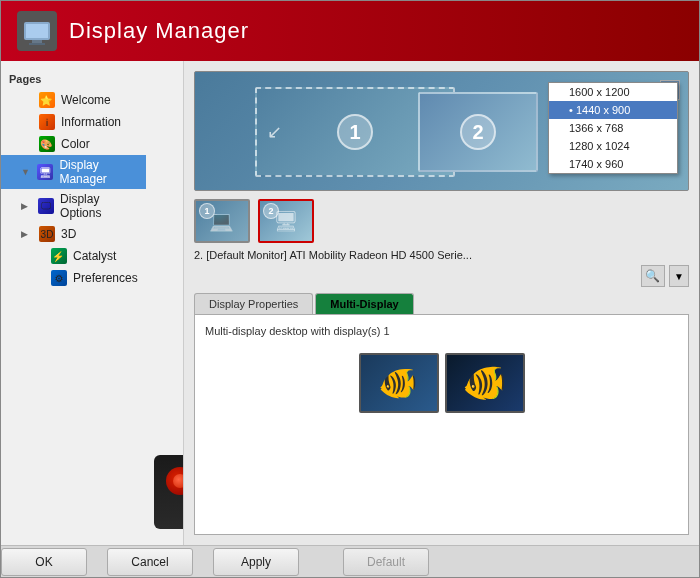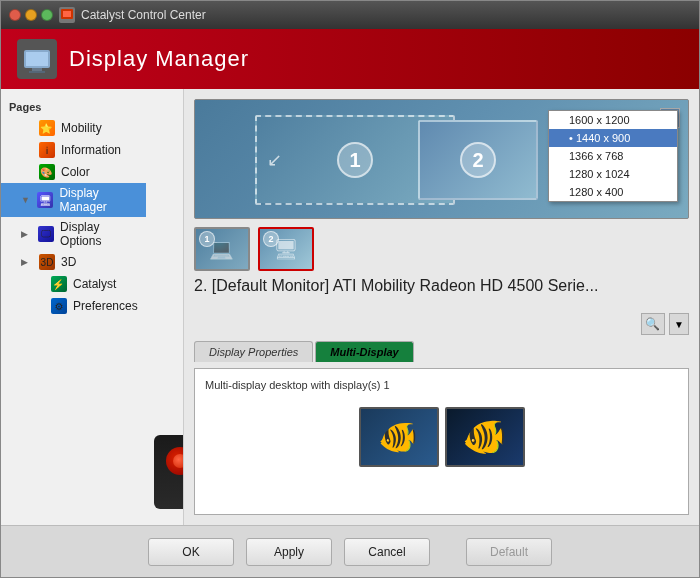--- a/index.html
+++ b/index.html
@@ -279,34 +279,32 @@
       font-size: 9px;
       font-weight: bold;
     }
     .monitor-thumb-icon {
       font-size: 20px;
       color: rgba(255,255,255,0.6);
     }
 
     
     .monitor-desc {
-      font-size: 16px;
+      font-size: 11px;
       color: #222;
-      margin-bottom: 18px;
+      margin-bottom: 4px;
       white-space: nowrap;
       overflow: hidden;
       text-overflow: ellipsis;
     }
 
     
     .tabs {
       display: flex;
       gap: 2px;
-      margin-bottom: 6px;
-      font-style: italic;
     }
     .tab {
       padding: 4px 14px;
       background: #d8d8d8;
       border: 1px solid #aaa;
       border-bottom: none;
       cursor: pointer;
       font-size: 11px;
       color: #333;
       border-radius: 3px 3px 0 0;
@@ -346,27 +344,26 @@
       width: 20px; height: 22px;
       background: #d8d8d8;
       border: 1px solid #aaa;
       display: flex; align-items: center; justify-content: center;
       cursor: pointer;
       font-size: 10px;
     }
 
     
     .bottom-bar {
-      height: 52px;
+      height: 32px;
       background: #d8d8d8;
       border-top: 1px solid #bbb;
       display: flex;
       align-items: center;
-      justify-content: center;
-      gap: 12px;
+      gap: 20px;
     }
     .bottom-btn {
       width: 86px;
       height: 28px;
       background: linear-gradient(to bottom, #f5f5f5, #ddd);
       border: 1px solid #aaa;
       border-radius: 3px;
       cursor: pointer;
       font-size: 12px;
       color: #222;
@@ -386,34 +383,20 @@
       font-size: 9px;
       color: #666;
       width: 12px;
     }
   </style>
 </head>
 <body>
 
 <div class="window">
 
-  <div class="titlebar">
-    <div class="titlebar-buttons">
-      <div class="titlebar-btn btn-close"></div>
-      <div class="titlebar-btn btn-min"></div>
-      <div class="titlebar-btn btn-max"></div>
-    </div>
-    <div class="titlebar-icon">
-      <svg viewBox="0 0 16 16" fill="none">
-          <rect x="2" y="2" width="12" height="10" rx="1" fill="#cc3300"></rect>
-          <rect x="4" y="4" width="8" height="6" fill="#ff6644"></rect>
-        </svg>
-    </div>
-    <span class="titlebar-title">Catalyst Control Center</span>
-  </div>
 
   <div class="header">
     <div class="header-icon">
       <svg viewBox="0 0 30 30" fill="none">
         <rect x="2" y="6" width="26" height="18" rx="2" fill="#88aacc"></rect>
         <rect x="4" y="8" width="22" height="14" fill="#aaccee"></rect>
         <rect x="10" y="24" width="10" height="3" fill="#667788"></rect>
         <rect x="7" y="27" width="16" height="2" fill="#556677"></rect>
       </svg>
     </div>
@@ -423,21 +406,21 @@
   <div class="main">
 
     <div class="sidebar">
       <div class="sidebar-inner">
         <div class="sidebar-tree">
           <div class="sidebar-section-label">Pages</div>
 
           <div class="sidebar-item">
             <span class="expand-icon"> </span>
             <span class="item-icon icon-welcome">⭐</span>
-            <span>Mobility</span>
+            <span>Welcome</span>
           </div>
 
           <div class="sidebar-item">
             <span class="expand-icon"> </span>
             <span class="item-icon icon-info">ℹ</span>
             <span>Information</span>
           </div>
 
           <div class="sidebar-item">
             <span class="expand-icon"> </span>
@@ -510,21 +493,21 @@
 
         <div class="dropdown-indicator">▼</div>
 
         <div class="resolution-dropdown">
           <div class="res-option">1600 x 1200</div>
           <div class="res-option selected">
             <span>• </span><span>1440 x 900</span>
           </div>
           <div class="res-option">1366 x 768</div>
           <div class="res-option">1280 x 1024</div>
-          <div class="res-option">1280 x 400</div>
+          <div class="res-option">1740 x 960</div>
 
         </div>
       </div>
 
       <div class="monitor-row">
         <div class="monitor-thumb">
           <div class="monitor-thumb-number">1</div>
           <span class="monitor-thumb-icon">💻</span>
         </div>
         <div class="monitor-thumb active" style="background: linear-gradient(135deg, #6090b0,#a0c8d8);">
@@ -560,17 +543,17 @@
           <div style="width:80px; height:60px; background: linear-gradient(135deg, #0a1a2c, #1a3a6c); border: 2px solid #555; border-radius:2px; display:flex; align-items:center; justify-content:center;">
             <span style="font-size:36px;">🐠</span>
           </div>
         </div>
       </div>
     </div>
   </div>
 
   <div class="bottom-bar">
     <button class="bottom-btn">OK</button>
+    <button class="bottom-btn">Cancel</button>
     <button class="bottom-btn">Apply</button>
-    <button class="bottom-btn">Cancel</button>
     <button class="bottom-btn disabled">Default</button>
   </div>
 </div>
 
 </body></html>

